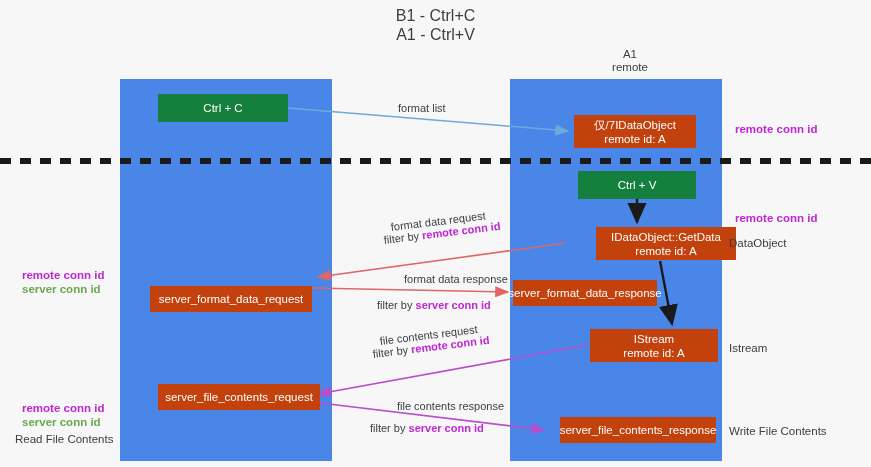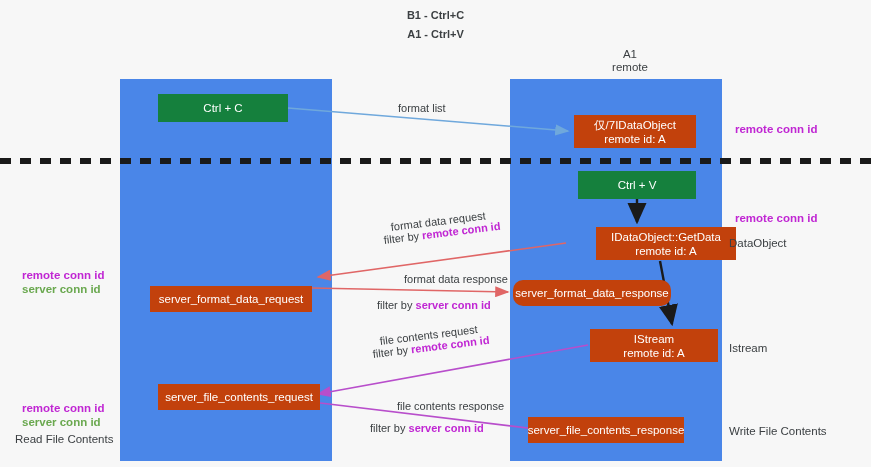--- a/index.html
+++ b/index.html
@@ -9,21 +9,21 @@
     font-family:"Liberation Sans", sans-serif;
     position:relative;
     overflow:hidden;
     color:#3c4043;
   }
   #canvas{position:absolute;left:0;top:0;width:871px;height:467px;}
   .abs{position:absolute;}
   
   #title{
     left:0;top:6px;width:871px;text-align:center;
-    font-size:11px;line-height:19px;color:#3c4043;font-weight:bold;
+    font-size:16px;line-height:19px;color:#3c4043;
   }
   
   .col-head{
     text-align:center;font-size:11.5px;line-height:13px;color:#3c4043;
   }
   #head-b1{left:150px;top:48px;width:180px;}
   #head-a1{left:540px;top:48px;width:180px;}
   
   .lane{background:#4a86e8;}
   #lane-b1{left:120px;top:79px;width:212px;height:382px;}
@@ -37,24 +37,24 @@
     text-align:center;padding:2px 6px;
   }
   .green{background:#15803d;}
   .orange{background:#c2410c;}
   
   #n-ctrlc{left:158px;top:94px;width:130px;height:28px;}
   #n-idataobject{left:574px;top:115px;width:122px;height:33px;}
   #n-ctrlv{left:578px;top:171px;width:118px;height:28px;}
   #n-getdata{left:596px;top:227px;width:140px;height:33px;}
   #n-fmtreq{left:150px;top:286px;width:162px;height:26px;}
-  #n-fmtresp{left:513px;top:280px;width:158px;height:26px;border-radius:10px;}
+  #n-fmtresp{left:513px;top:280px;width:144px;height:26px;}
   #n-istream{left:590px;top:329px;width:128px;height:33px;}
   #n-filereq{left:150px;top:384px;width:162px;height:26px;margin-left:8px;}
-  #n-fileresp{left:528px;top:417px;width:156px;height:26px;}
+  #n-fileresp{left:560px;top:417px;width:156px;height:26px;}
   
   .side{font-size:11.5px;line-height:14px;}
   .plain{color:#3c4043;}
   .purple{color:#c026d3;font-weight:bold;}
   .green-t{color:#6aa84f;font-weight:bold;}
   #lbl-remote-1{left:735px;top:122px;}
   #lbl-remote-2{left:735px;top:211px;}
   #lbl-dataobject{left:729px;top:236px;}
   #lbl-istream{left:729px;top:341px;}
   #lbl-write{left:729px;top:424px;}

